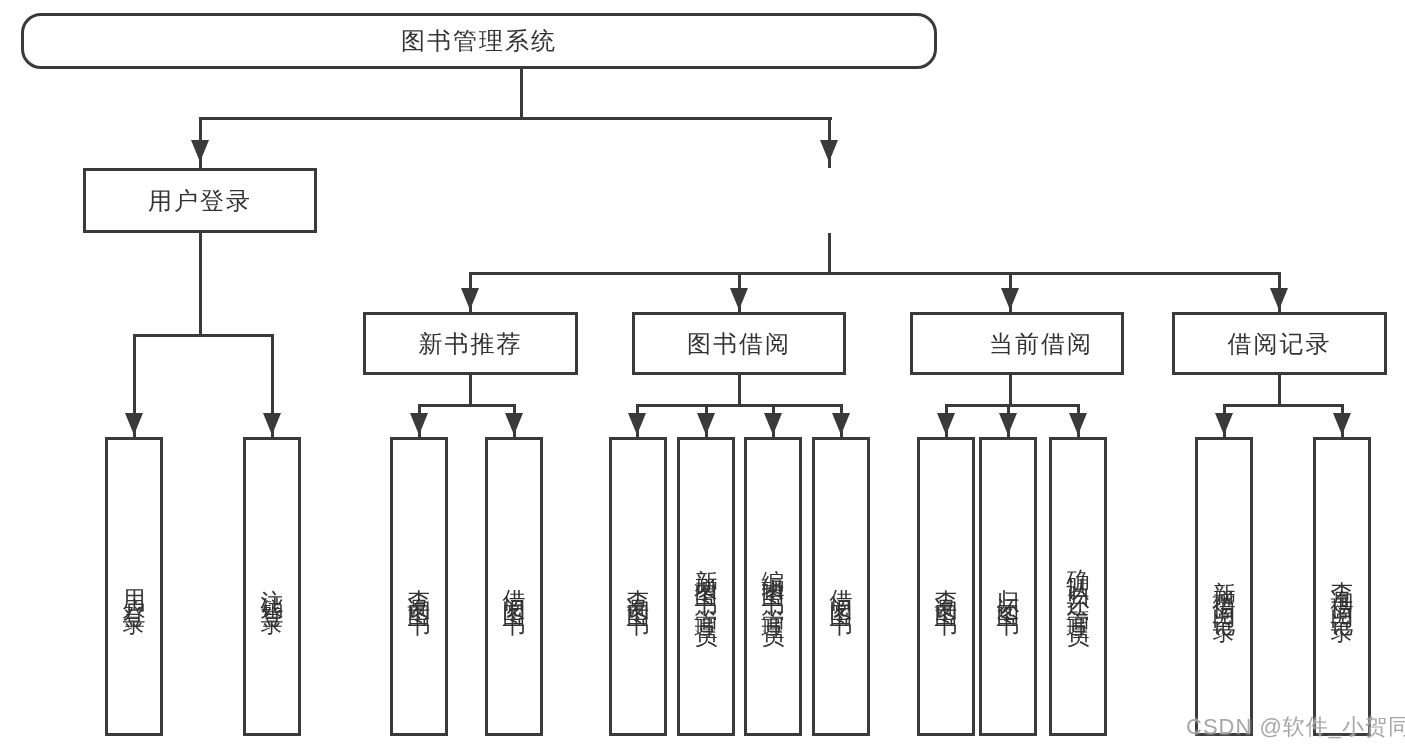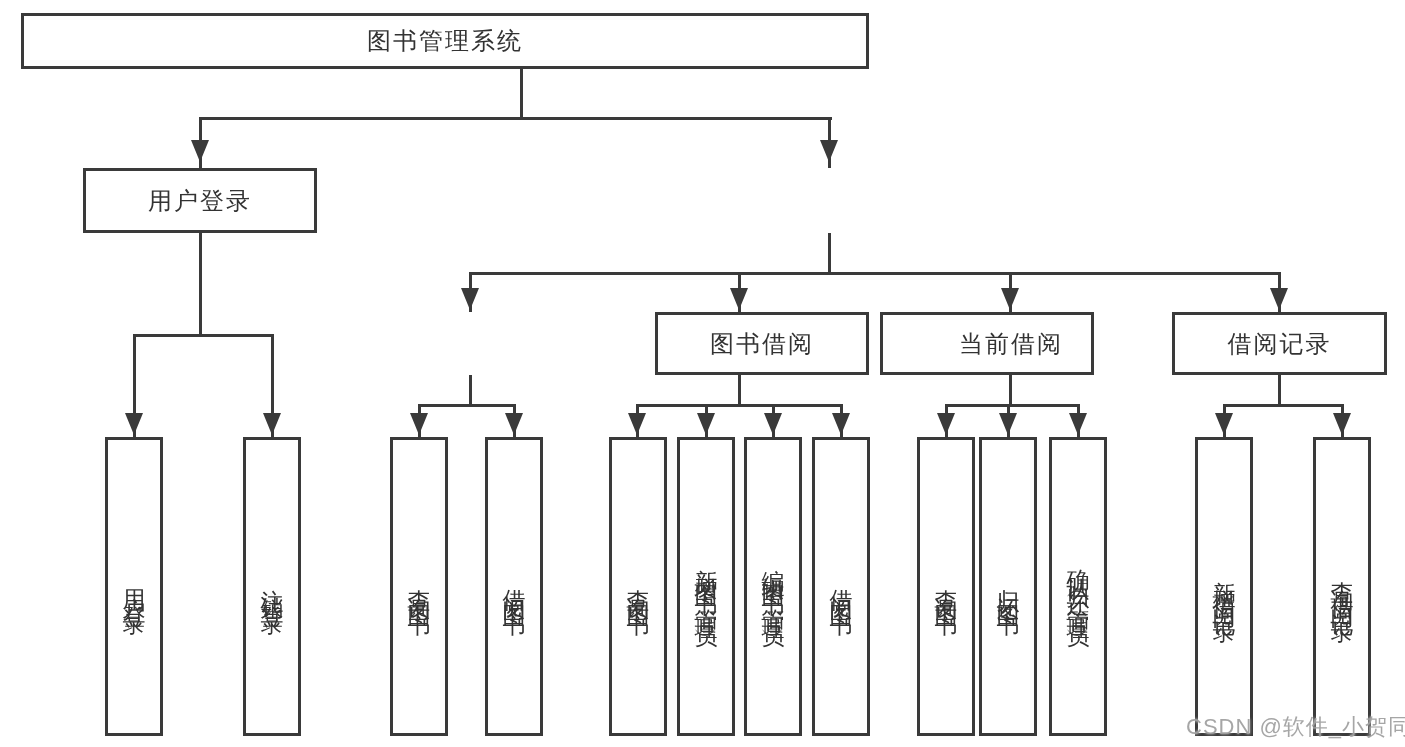--- a/index.html
+++ b/index.html
@@ -29,35 +29,38 @@
     position:absolute; left:1186px; top:712px; z-index:10;
     font-size:22px; letter-spacing:1px; color:rgba(158,158,158,0.92);
     text-shadow:0 0 3px rgba(255,255,255,0.9); white-space:nowrap;
   }
 </style>
 </head>
 <body>
 
 <div class="canvas">
 
-  <div class="node h" style="left:21px; top:13px; width:848px; height:56px;">
+  <div class="node h" style="left:21px; top:13px; width:916px; height:56px;border-radius:20px;">
     <span class="lbl">图书管理系统</span>
   </div>
 
   <div class="node h" style="left:83px; top:168px; width:234px; height:65px;">
     <span class="lbl">用户登录</span>
   </div>
 
 
+  <div class="node h" style="left:363px; top:312px; width:215px; height:63px;">
+    <span class="lbl">新书推荐</span>
+  </div>
 
-  <div class="node h" style="left:632px; top:312px; width:214px; height:63px;margin-left:23px;">
+  <div class="node h" style="left:632px; top:312px; width:214px; height:63px;">
     <span class="lbl">图书借阅</span>
   </div>
 
-  <div class="node h" style="left:880px; top:312px; width:214px; height:63px;padding-left:48px;">
+  <div class="node h" style="left:910px; top:312px; width:214px; height:63px;padding-left:48px;">
     <span class="lbl">当前借阅</span>
   </div>
 
   <div class="node h" style="left:1172px; top:312px; width:215px; height:63px;">
     <span class="lbl">借阅记录</span>
   </div>
 
   <div class="node v" style="left:105px; top:437px; width:58px; height:299px;">
     <span class="lbl">用户登录</span>
   </div>

